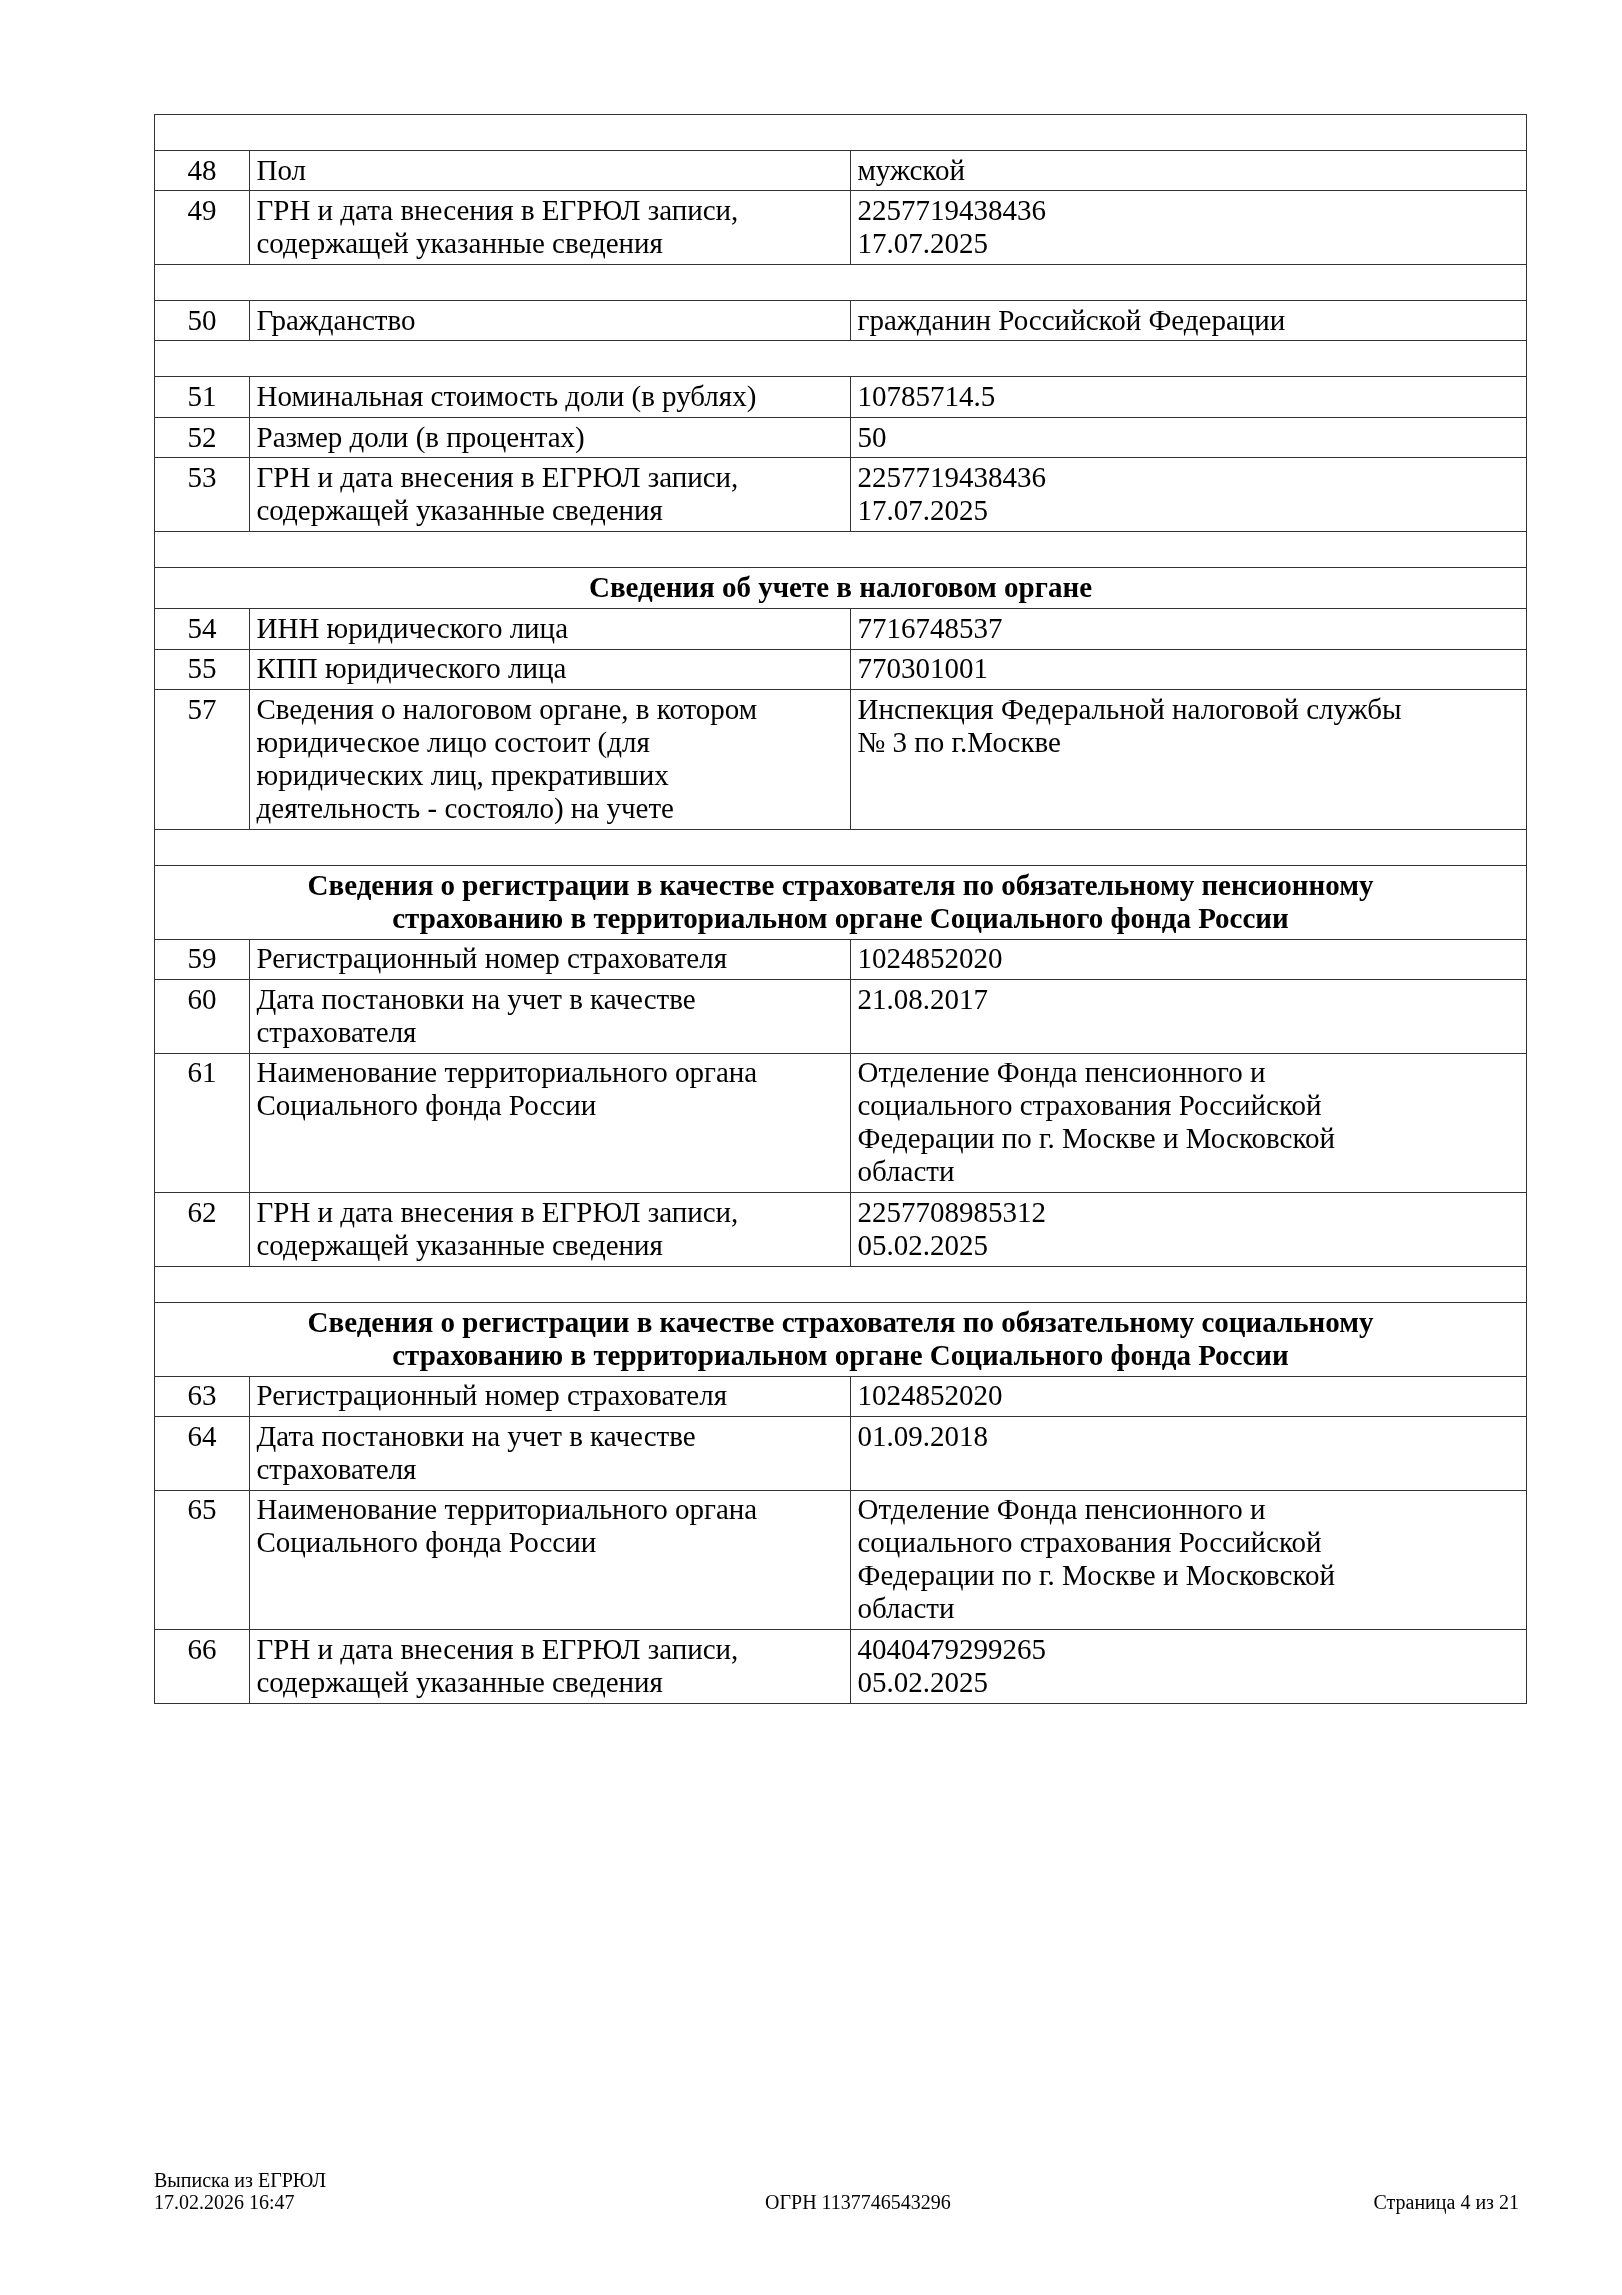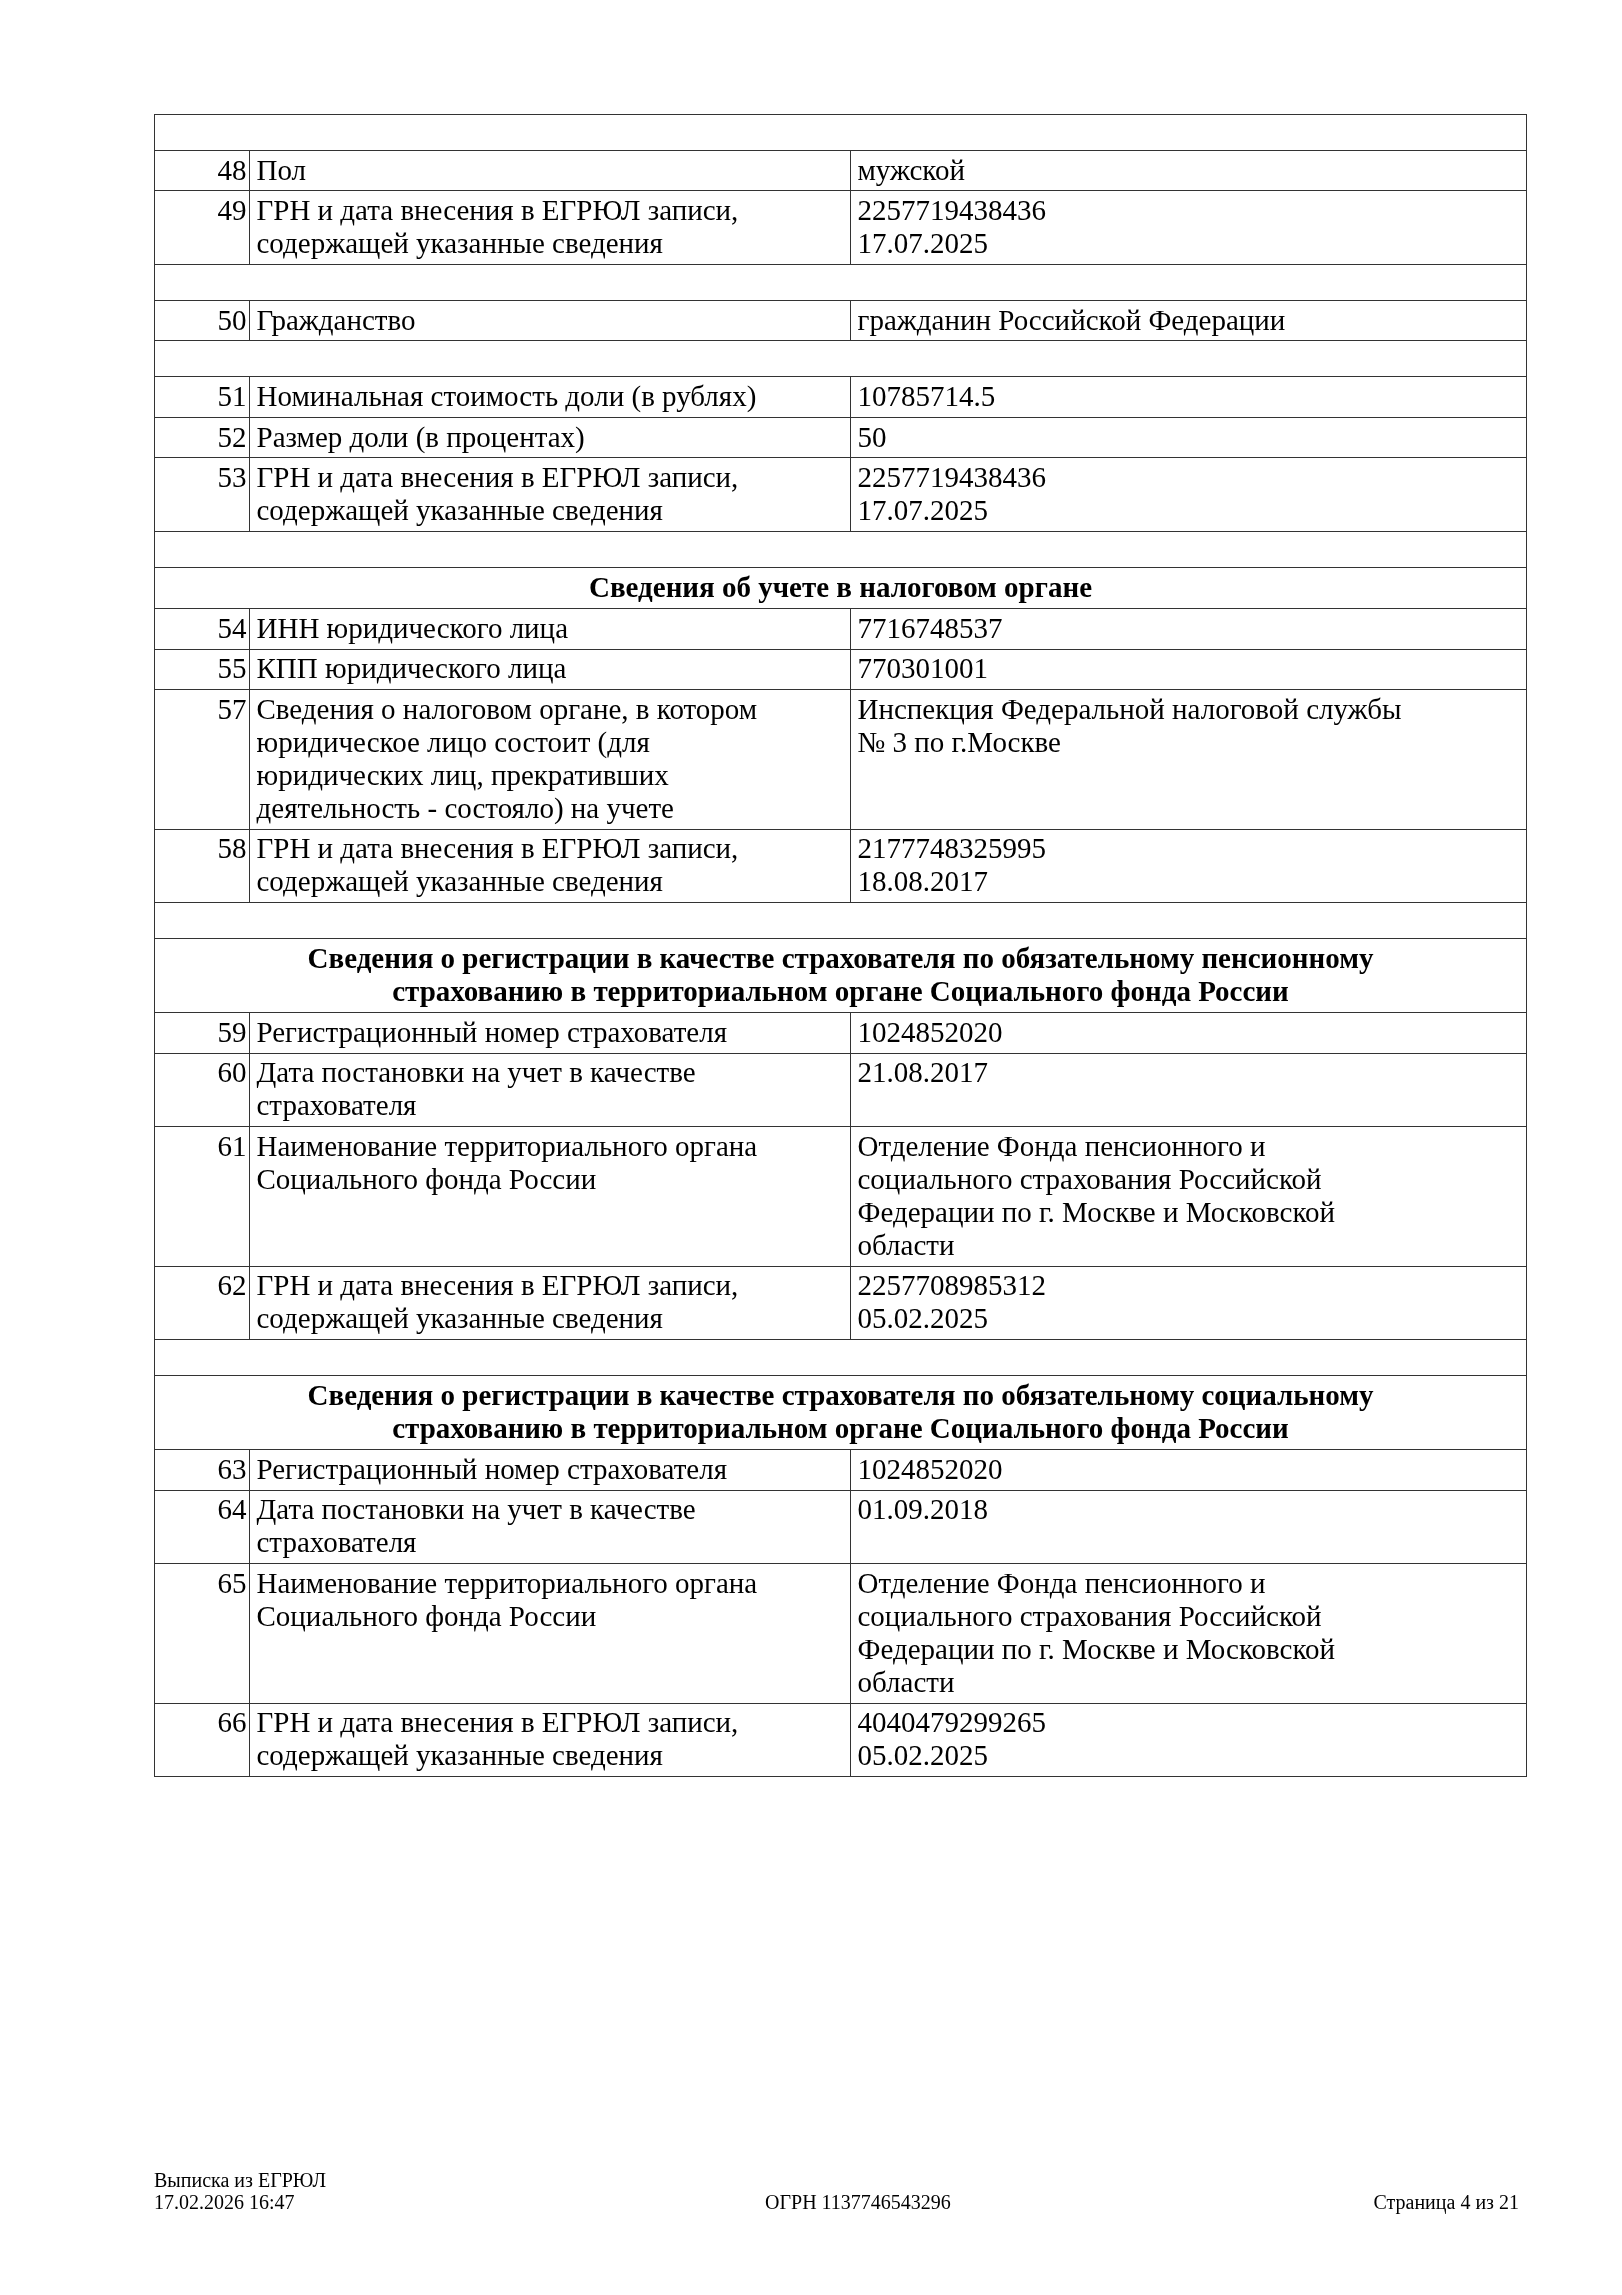--- a/index.html
+++ b/index.html
@@ -2,21 +2,21 @@
 <html style="font-size:10.5px"><head>
 <meta charset="utf-8">
 <style>
   html, body { margin: 0; padding: 0; background: #ffffff; }
   body { width: 1622px; height: 2295px; position: relative; overflow: hidden;
          font-family: "Liberation Serif", "DejaVu Serif", serif; color: #000; }
   .doc-table { position: absolute; left: 154px; top: 114px; width: 1372px;
                border-collapse: collapse; table-layout: fixed; }
   .doc-table td { border: 1.3px solid #333; padding: 2.6px 6.5px 3.9px 6.5px; vertical-align: top;
                   font-size: 29px; line-height: 33px; }
-  .doc-table td.num { text-align: right; padding-left: 2.6px; padding-right: 2.6px; }
+  .doc-table td.num { text-align: center; padding-left: 2.6px; padding-right: 2.6px; }
   .doc-table td.val { border-left: 0.7px solid #555; }
   .doc-table tr.spacer td { height: 35px; padding: 0; }
   .doc-table tr.section td { text-align: center; font-weight: bold; padding: 3.3px 39px 3.9px 39px; }
   col.c-num { width: 95px; }
   col.c-label { width: 601px; }
   col.c-val { width: 676px; }
   .footer { position: absolute; font-size: 20px; line-height: 22px; }
   .footer-left { left: 154px; top: 2169px; }
   .footer-center { left: 765px; top: 2191px; }
   .footer-right { right: 103px; top: 2191px; }
@@ -131,31 +131,20 @@
           <span class="line">Сведения о налоговом органе, в котором</span>
           <span class="line">юридическое лицо состоит (для</span>
           <span class="line">юридических лиц, прекративших</span>
           <span class="line">деятельность - состояло) на учете</span>
         </td>
         <td class="val">
           <span class="line">Инспекция Федеральной налоговой службы</span>
           <span class="line">№ 3 по г.Москве</span>
         </td>
       </tr>
-      <tr>
-        <td class="num">58</td>
-        <td>
-          <span class="line">ГРН и дата внесения в ЕГРЮЛ записи,</span>
-          <span class="line">содержащей указанные сведения</span>
-        </td>
-        <td class="val">
-          <span class="line">2177748325995</span>
-          <span class="line">18.08.2017</span>
-        </td>
-      </tr>
       <tr class="spacer">
         <td colspan="3"></td>
       </tr>
       <tr class="section">
         <td colspan="3">
           <span class="line">Сведения о регистрации в качестве страхователя по обязательному пенсионному</span>
           <span class="line">страхованию в территориальном органе Социального фонда России</span>
         </td>
       </tr>
       <tr>

